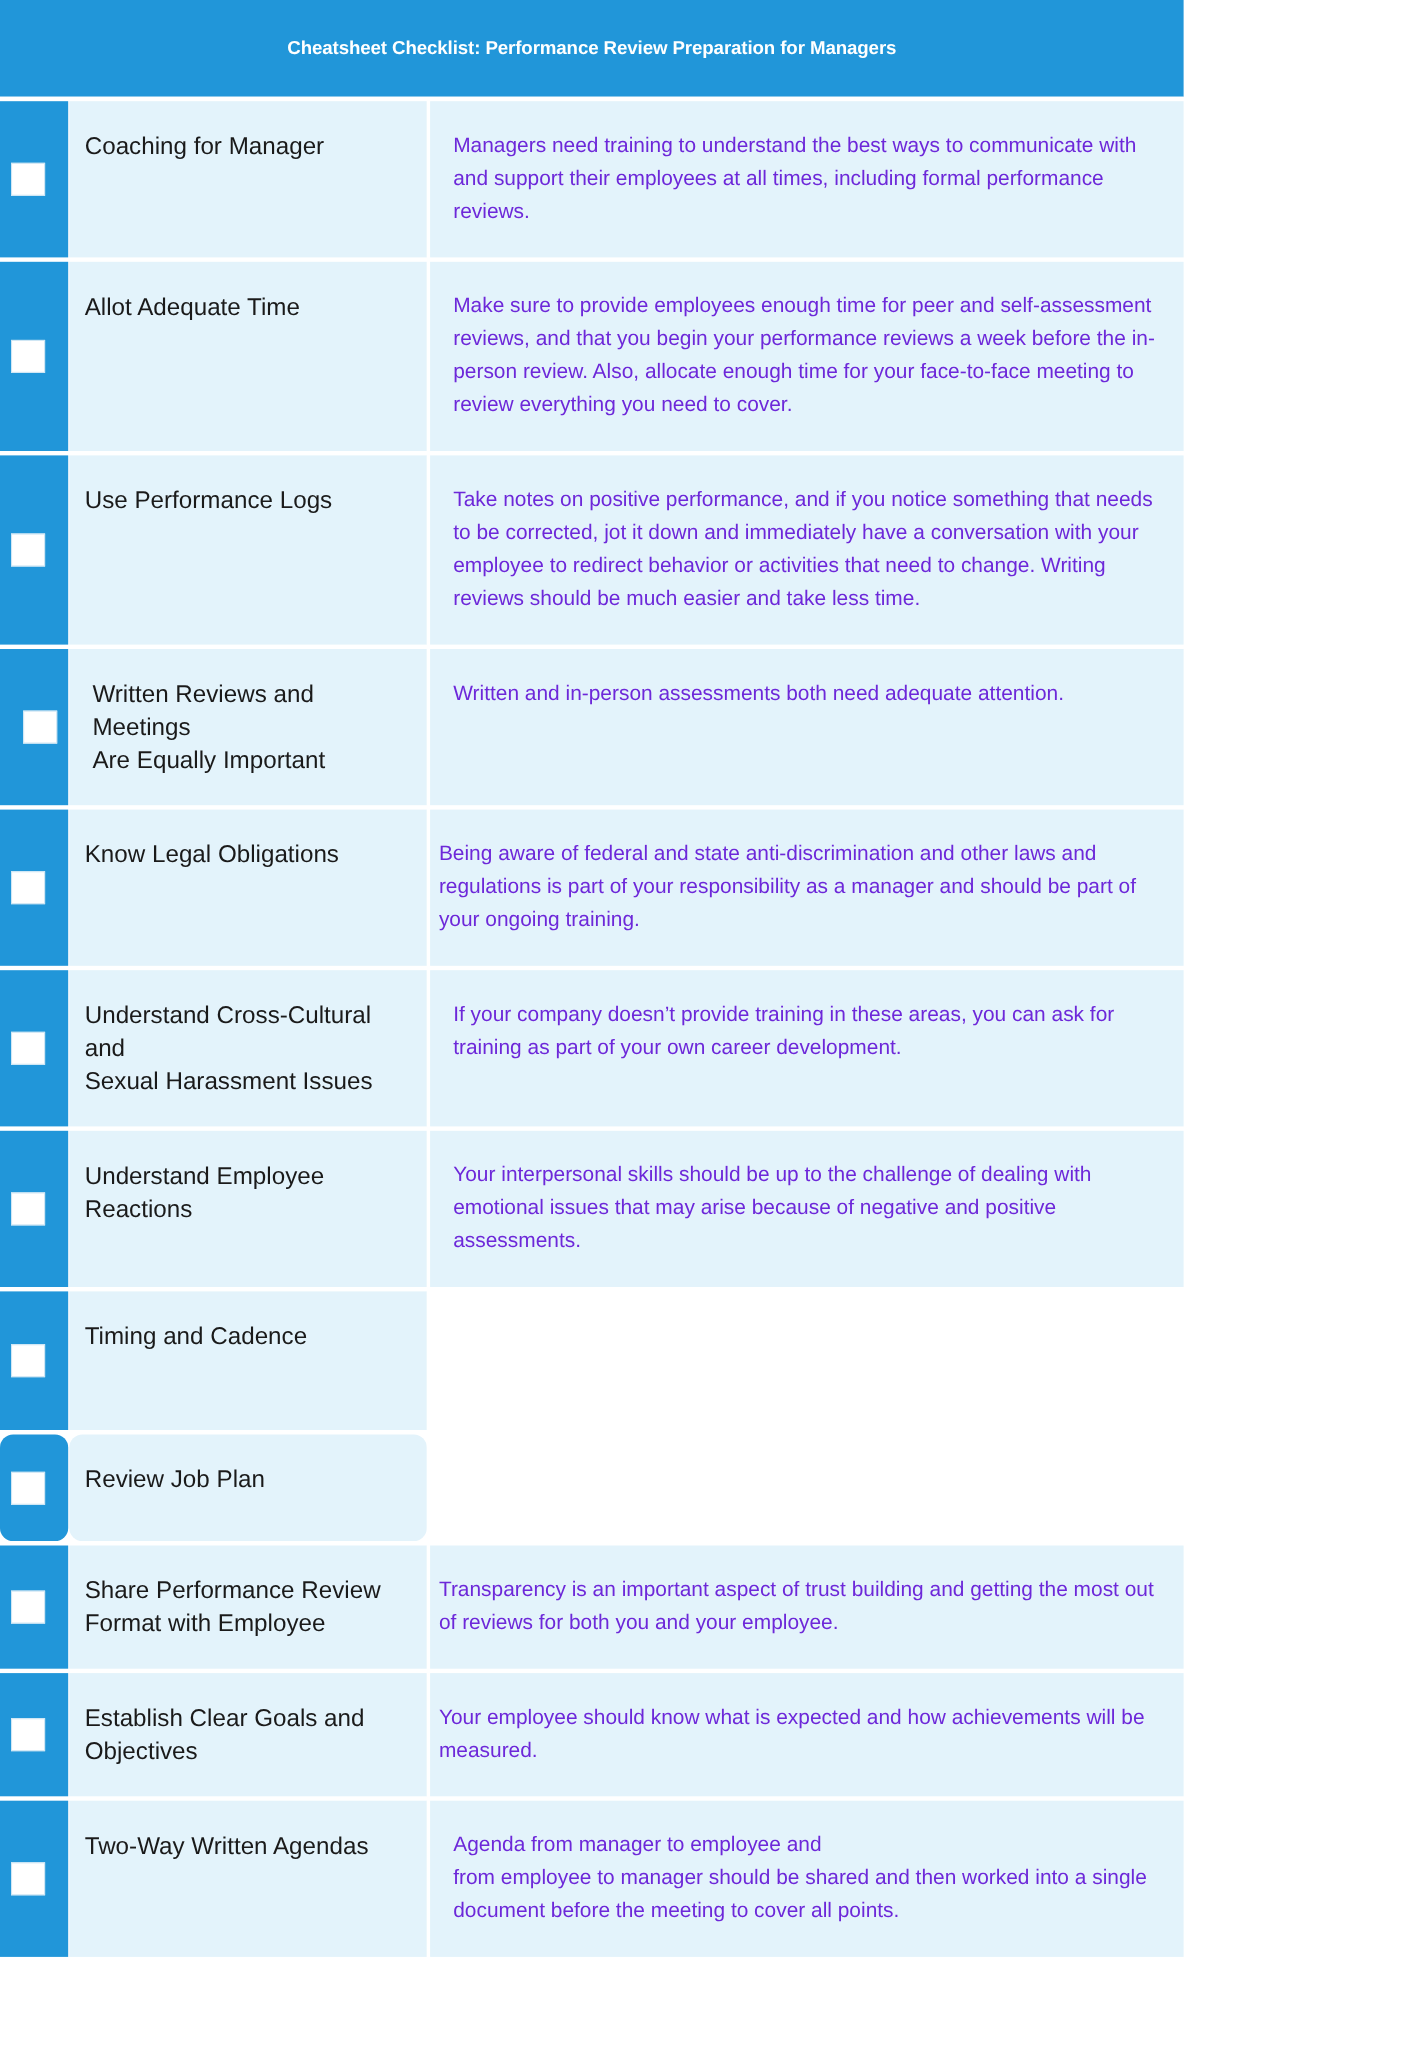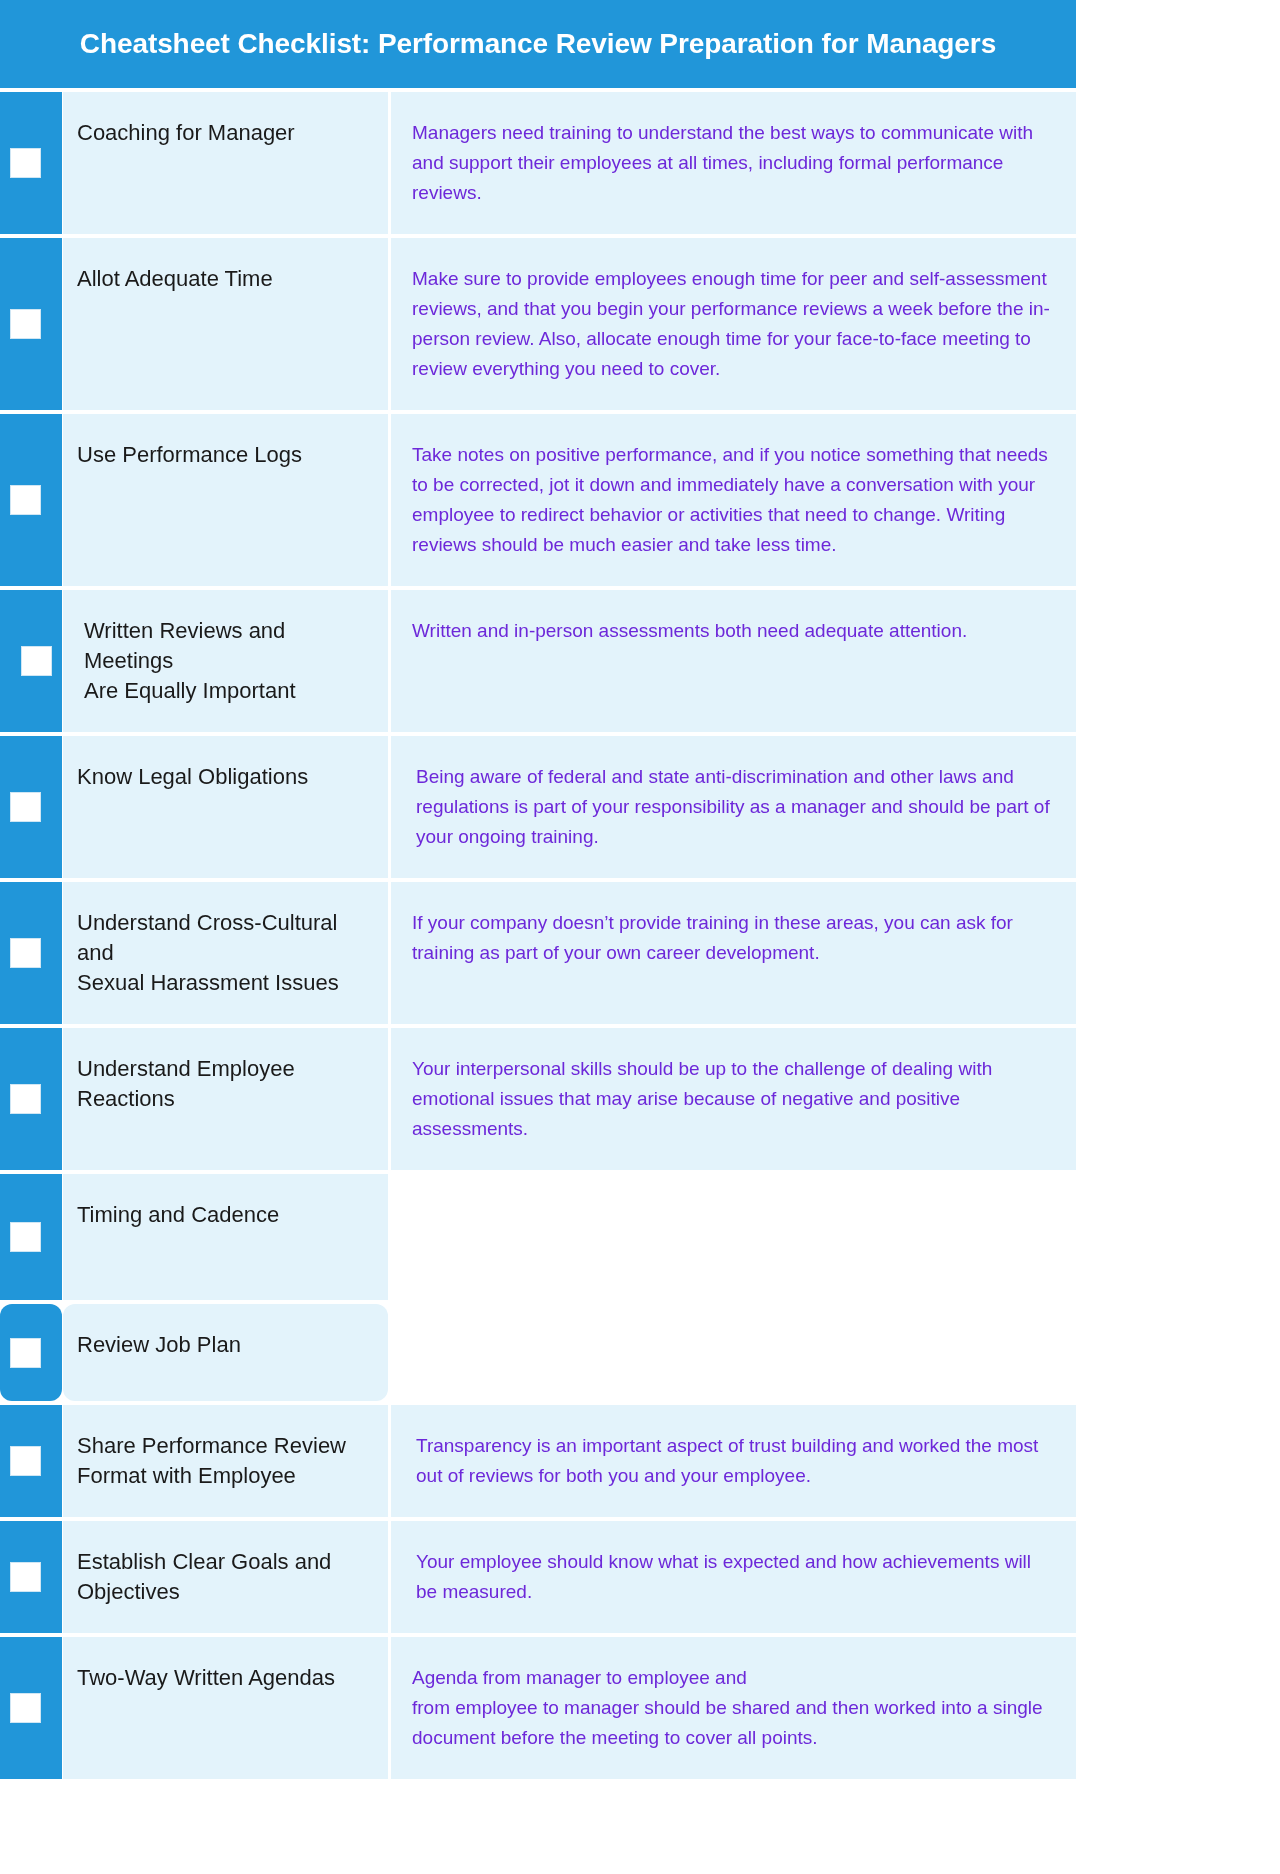--- a/index.html
+++ b/index.html
@@ -25,21 +25,21 @@
   .header {
     height: 88px;
     background: #2196d9;
     display: flex;
     align-items: center;
     justify-content: center;
     box-sizing: border-box;
   }
   .header-title {
     color: #ffffff;
-    font-size: 28px;
+    font-size: 17px;
     font-weight: bold;
     letter-spacing: -0.1px;
     text-align: right;
     white-space: nowrap;
   }
 
   
   .table {
     display: block;
     background: #ffffff;
@@ -92,21 +92,21 @@
   }
 
   
   .desc-cell {
     flex: 1 1 auto;
     background: #e3f3fb;
     box-sizing: border-box;
     padding: 26px 20px 26px 21px;
   }
   .desc-cell.indent {
-    padding-left: 25px;
+    padding-left: 8px;
   }
   .desc-text {
     font-size: 19px;
     color: #6d28d9;
     line-height: 30px;
     white-space: pre-line;
   }
 
   
   .row.h1 .title-cell, .row.h1 .desc-cell, .row.h1 .check-cell { min-height: 130px; }
@@ -249,21 +249,21 @@
     <div class="row h10">
       <div class="check-cell">
         <div class="checkbox"></div>
       </div>
       <div class="title-cell">
         <div class="title-text">Share Performance Review
 Format with Employee</div>
       </div>
       <div class="gap"></div>
       <div class="desc-cell indent">
-        <div class="desc-text">Transparency is an important aspect of trust building and worked the most out of reviews for both you and your employee.</div>
+        <div class="desc-text">Transparency is an important aspect of trust building and getting the most out of reviews for both you and your employee.</div>
       </div>
     </div>
 
     <div class="row h11">
       <div class="check-cell">
         <div class="checkbox"></div>
       </div>
       <div class="title-cell">
         <div class="title-text">Establish Clear Goals and
 Objectives</div>

